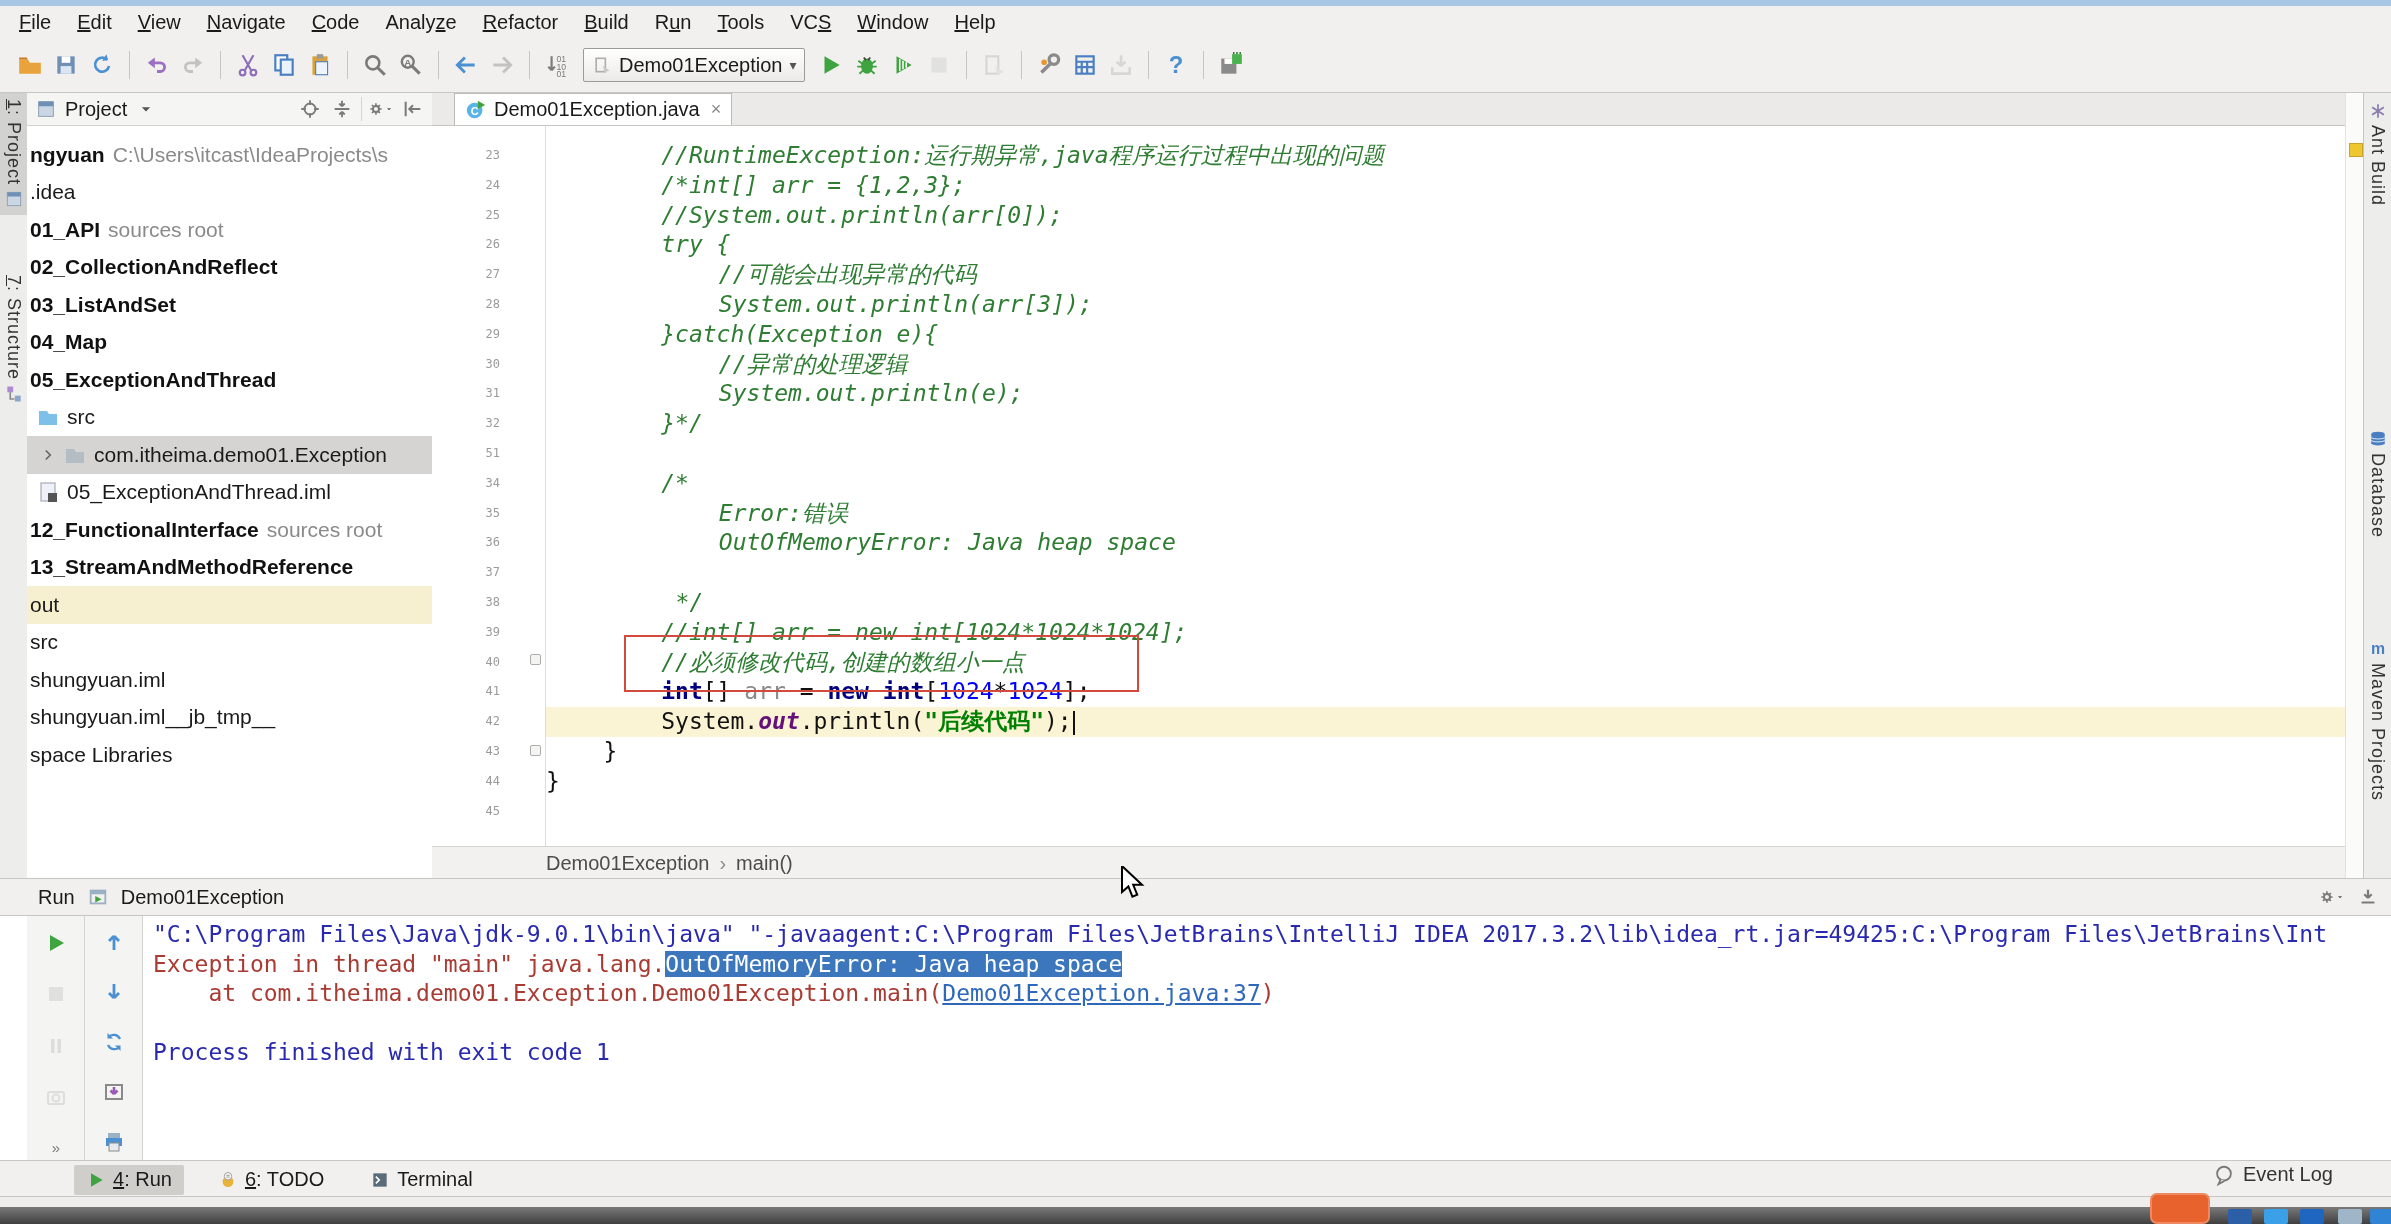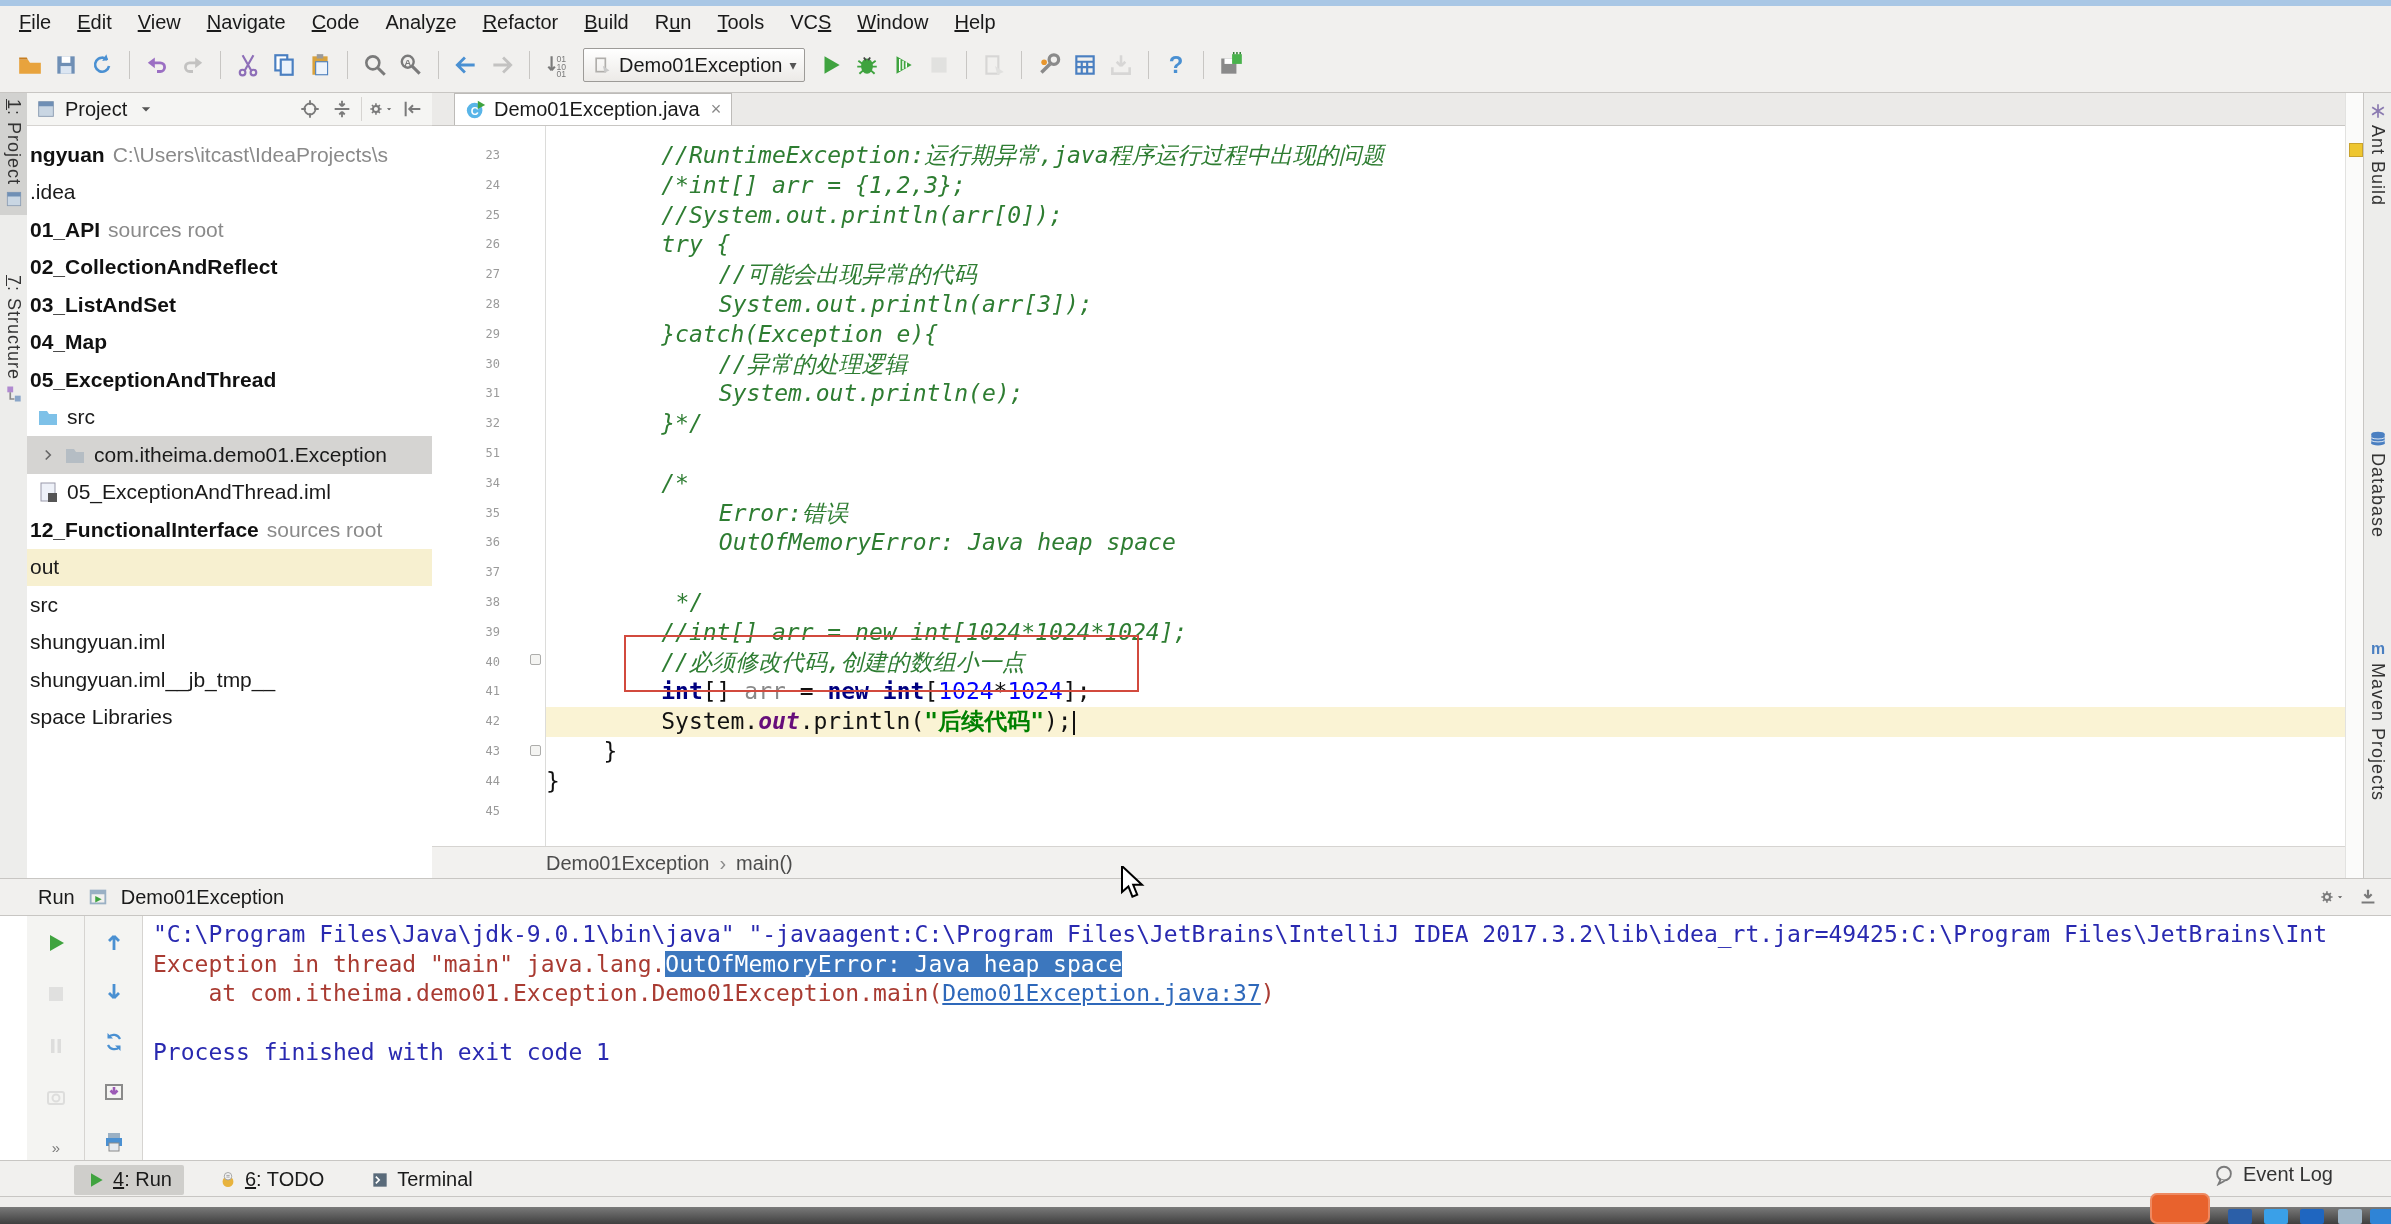--- a/index.html
+++ b/index.html
@@ -389,20 +389,23 @@
               <rect x="5" y="3" width="14" height="18" fill="#eef1f8" stroke="#99a"></rect>
               <rect x="12" y="13" width="9" height="9" fill="#555"></rect>
             </svg>
           </span>
           <span>05_ExceptionAndThread.iml</span>
         </div>
         <div class="trow">
           <span class="b">12_FunctionalInterface</span>
           <span class="gray">sources root</span>
         </div>
+        <div class="trow">
+          <span class="b">13_StreamAndMethodReference</span>
+        </div>
         <div class="trow hl">
           <span>out</span>
         </div>
         <div class="trow">
           <span>src</span>
         </div>
         <div class="trow">
           <span>shungyuan.iml</span>
         </div>
         <div class="trow">

